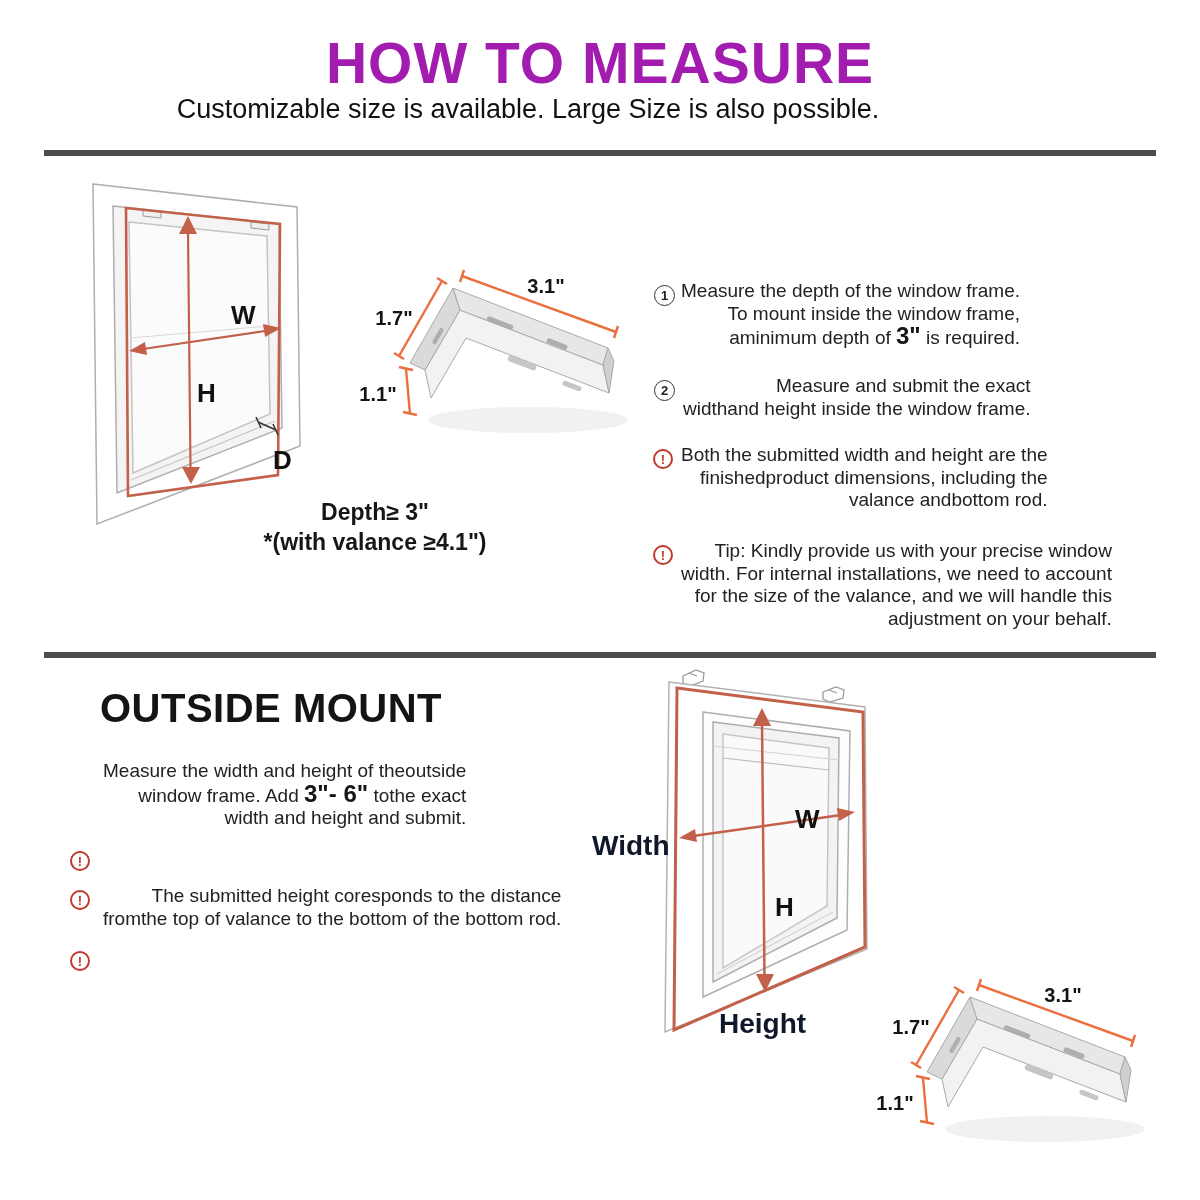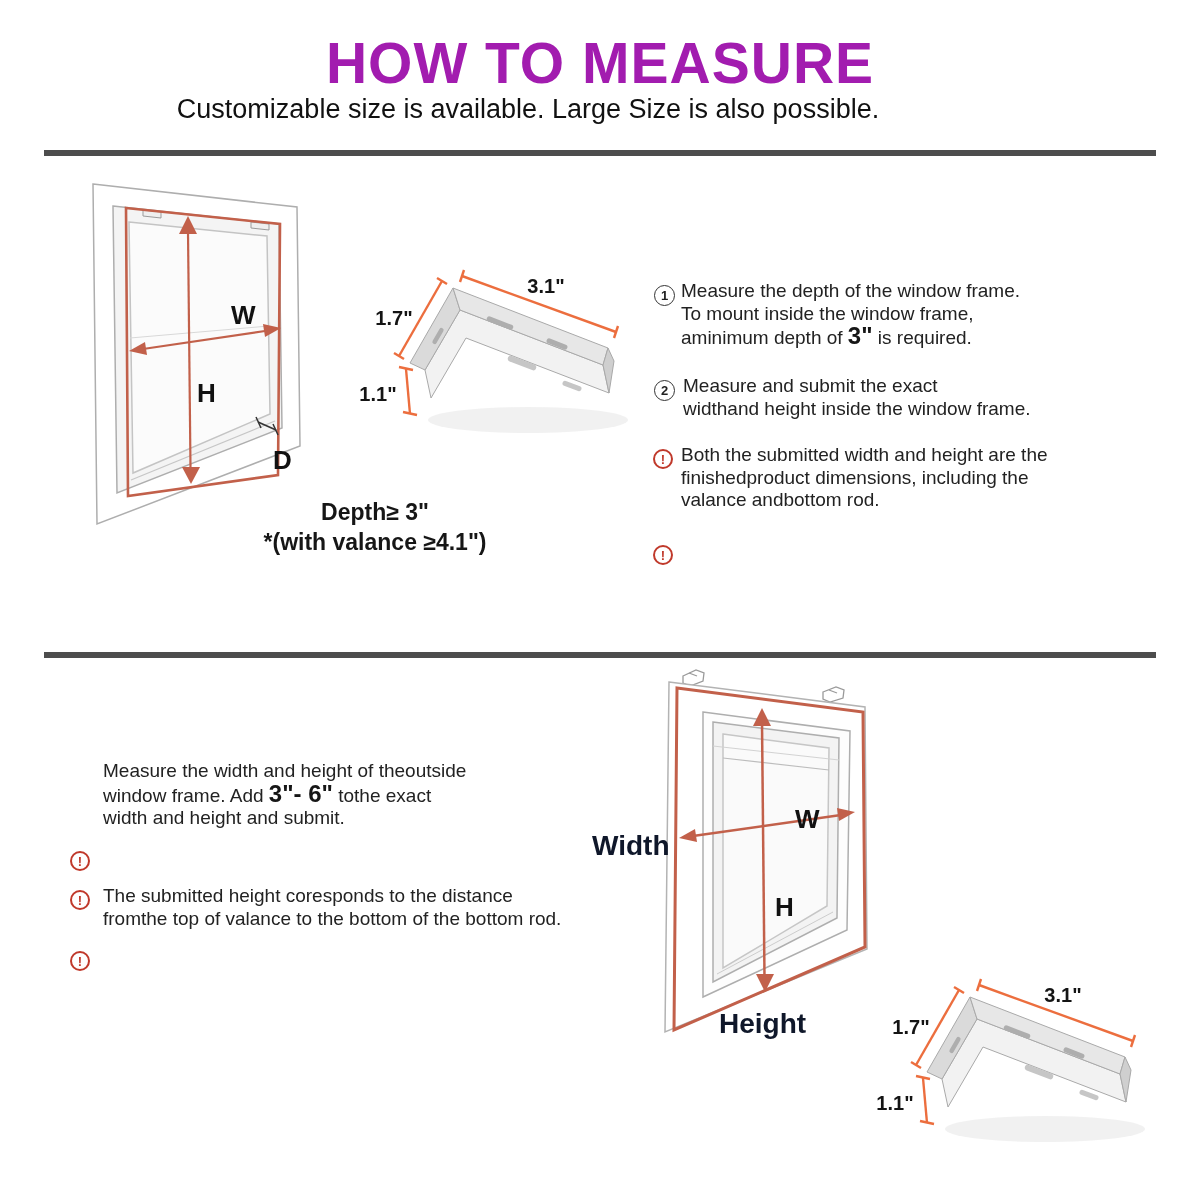--- a/index.html
+++ b/index.html
@@ -1,20 +1,20 @@
 <!DOCTYPE html>
 <html><head>
 <meta charset="utf-8">
 <style>
   * { margin:0; padding:0; box-sizing:border-box; }
   html,body { background:#ffffff; }
   body { font-family:"Liberation Sans","DejaVu Sans",sans-serif; color:#1c1c1c; }
   .page { position:relative; width:1200px; height:1200px; background:#ffffff; overflow:hidden; }
   .abs { position:absolute; }
-  .pre { white-space:pre-line; }
+  .pre { white-space:pre-line;text-align:right; }
   .title { width:1200px; text-align:center; font-size:57px; font-weight:700; letter-spacing:1px; color:#a21caf; }
   .subtitle { width:1056px; text-align:center; font-size:27px; font-weight:500; color:#111; }
   .divider { height:6px; background:#4d4d4d; }
   .h2 { font-size:40px; font-weight:800; letter-spacing:.5px; color:#141414; }
   .body { font-size:19px; line-height:22.5px; color:#222; }
   .em { font-size:24px; font-weight:700; color:#161616; }
   .numcircle { width:21px; height:21px; border:1.6px solid #333; border-radius:50%;
                display:flex; align-items:center; justify-content:center;
                font-size:13px; font-weight:600; color:#222; background:#fff; }
   .warncircle { width:20px; height:20px; border:2.2px solid #c0392b; border-radius:50%;
@@ -120,23 +120,28 @@
   <div class="abs warncircle" style="left:653px;top:449px">
     <span>!</span>
   </div>
   <div class="abs body pre" style="left:681px;top:444px">Both the submitted width and height are the
 finishedproduct dimensions, including the
 valance andbottom rod.</div>
 
   <div class="abs warncircle" style="left:653px;top:545px">
     <span>!</span>
   </div>
+  <div class="abs body pre" style="left:681px;top:540px">Tip: Kindly provide us with your precise window
+width. For internal installations, we need to account
+for the size of the valance, and we will handle this
+adjustment on your behalf.</div>
 
   <div class="abs divider" style="left:44px;top:652px;width:1112px"></div>
 
+  <div class="abs h2" style="left:100px;top:686px">OUTSIDE MOUNT</div>
 
   <div class="abs body pre" style="left:103px;top:760px"><span class="pre">Measure the width and height of theoutside
 window frame. Add </span><span class="em">3"- 6"</span><span class="pre"> tothe exact
 width and height and submit.</span></div>
 
   <div class="abs warncircle" style="left:70px;top:851px">
     <span>!</span>
   </div>
 
   <div class="abs warncircle" style="left:70px;top:890px">

